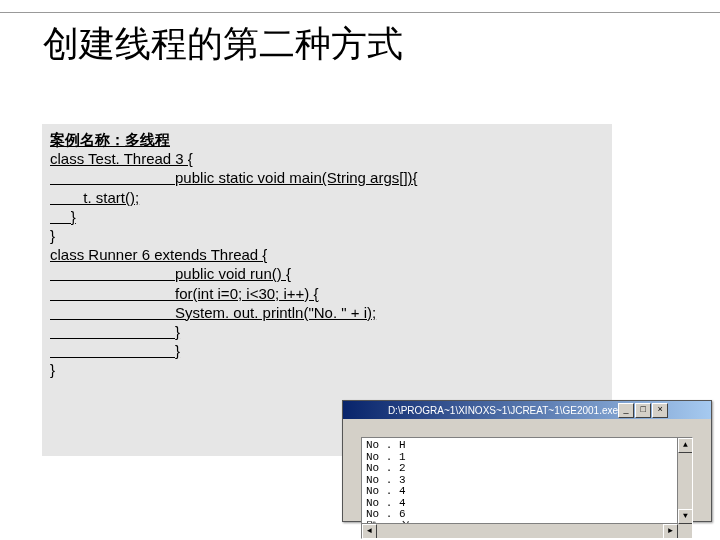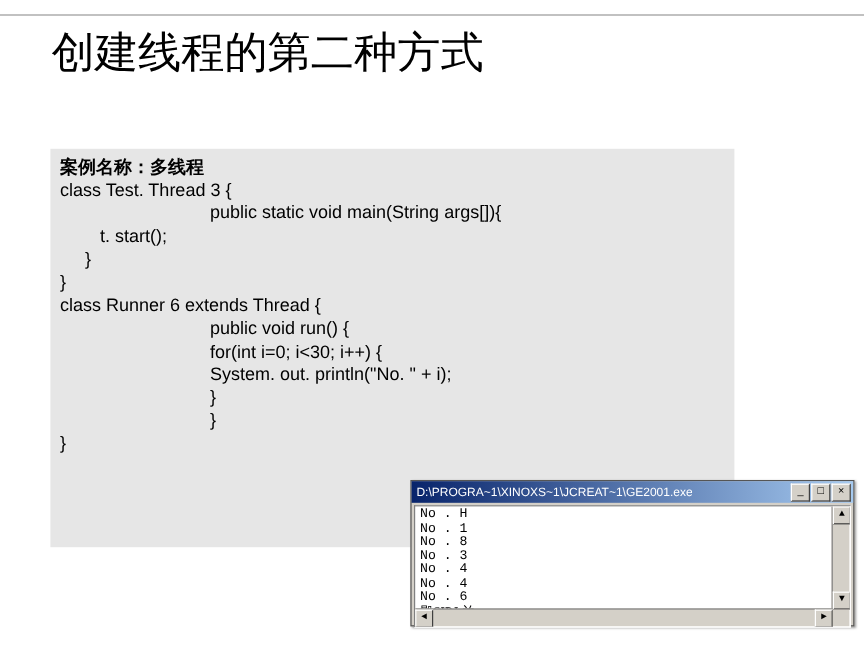--- a/index.html
+++ b/index.html
@@ -40,41 +40,42 @@
     left: 42px;
     width: 570px;
     height: 332px;
     background: #e6e6e6;
     padding: 6px 8px 6px 8px;
     box-sizing: border-box;
     font-family: Arial, "SimSun", sans-serif;
     font-size: 15px;
     line-height: 1.28;
     color: #000;
+    text-decoration: underline;
   }
   .code-box .bold { font-weight: bold; }
   .code-box .line { white-space: pre; }
   .console {
     position: absolute;
     top: 400px;
     left: 342px;
     width: 368px;
     height: 120px;
     background: #d4d0c8;
     border: 1px solid #555;
     box-shadow: 1px 1px 2px rgba(0,0,0,0.4);
     font-family: "MS Sans Serif", Tahoma, sans-serif;
     font-size: 10px;
   }
   .console-titlebar {
     height: 18px;
     background: linear-gradient(to right, #08246b, #a6caf0);
     display: flex;
     align-items: center;
-    justify-content: space-between;
+    justify-content: center;
     padding: 0 2px 0 4px;
     color: #fff;
   }
   .console-title-text {
     font-size: 10px;
     white-space: nowrap;
     overflow: hidden;
   }
   .console-btns { display: flex; gap: 1px; }
   .cbtn {
@@ -87,21 +88,21 @@
     border-bottom: 1px solid #404040;
     font-size: 9px;
     line-height: 11px;
     text-align: center;
     color: #000;
     font-family: Arial;
   }
   .console-body {
     background: #fff;
     height: 96px;
-    margin: 2px;
+    margin: 18px;
     border-top: 1px solid #808080;
     border-left: 1px solid #808080;
     border-right: 1px solid #fff;
     border-bottom: 1px solid #fff;
     padding: 2px 4px;
     font-family: "Courier New", monospace;
     font-size: 11px;
     line-height: 1.05;
     color: #000;
     position: relative;
@@ -168,21 +169,21 @@
       <span class="console-title-text">D:\PROGRA~1\XINOXS~1\JCREAT~1\GE2001.exe</span>
       <div class="console-btns">
         <div class="cbtn">_</div>
         <div class="cbtn">□</div>
         <div class="cbtn">×</div>
       </div>
     </div>
     <div class="console-body">
       <div>No . H</div>
       <div>No . 1</div>
-      <div>No . 8</div>
+      <div>No . 2</div>
       <div>No . 3</div>
       <div>No . 4</div>
       <div>No . 4</div>
       <div>No . 6</div>
       <div class="corrupt">殿SIP.I.兰：</div>
       <div class="scroll-v">
         <div class="sbtn up">▲</div>
         <div class="sbtn dn">▼</div>
       </div>
       <div class="scroll-h">

